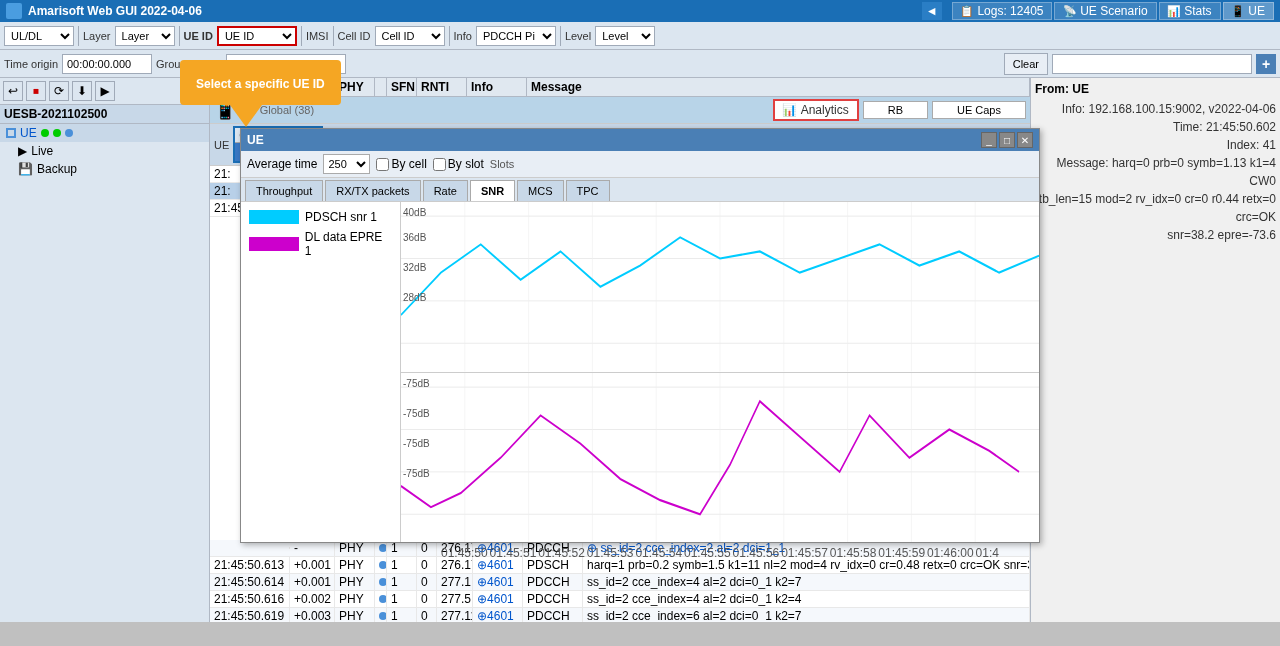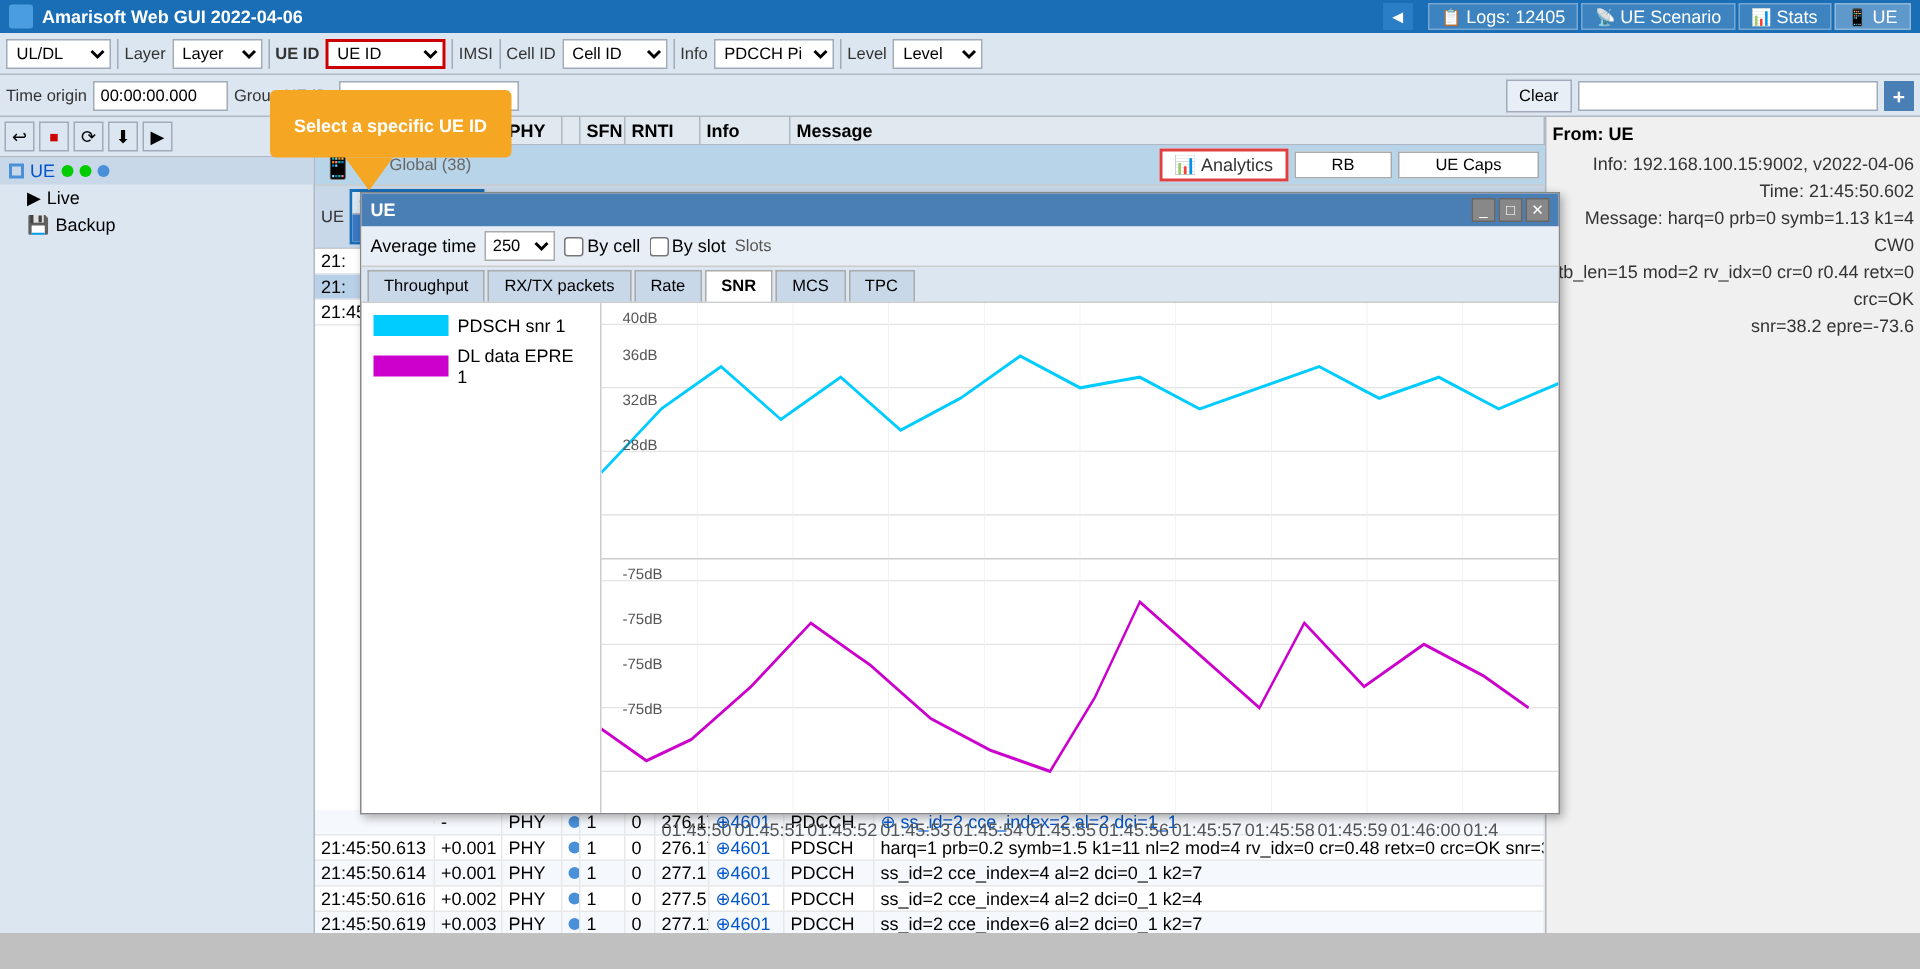--- a/index.html
+++ b/index.html
@@ -288,21 +288,21 @@
     }
 
     .avg-select {
       border: 1px solid #aaa;
       background: white;
       font-size: 11px;
       height: 20px;
     }
     .checkbox-label { font-size: 11px; display: flex; align-items: center; gap: 2px; }
 
-    .y-label { position: absolute; left: 14px; font-size: 10px; color: #555; }
+    .y-label { position: absolute; left: 2px; font-size: 10px; color: #555; }
     .x-labels { display: flex; justify-content: space-around; font-size: 9px; color: #555; padding: 1px 0; }
   </style>
 </head>
 <body>
 
 <div class="title-bar">
   <div class="title-bar-left">
     <div class="title-bar-icon"></div>
     <span>Amarisoft Web GUI 2022-04-06</span>
   </div>
@@ -361,20 +361,23 @@
 
     <div style="display:flex;align-items:center;gap:3px;padding:3px;border-bottom:1px solid #b0b8c4;background:#dce6f0;">
       <button style="background:#dce6f0;border:1px solid #a0aab8;width:20px;height:20px;cursor:pointer;">↩</button>
       <button style="background:#dce6f0;border:1px solid #a0aab8;width:20px;height:20px;cursor:pointer;color:#cc0000;">⏹</button>
       <button style="background:#dce6f0;border:1px solid #a0aab8;width:20px;height:20px;cursor:pointer;">⟳</button>
       <button style="background:#dce6f0;border:1px solid #a0aab8;width:20px;height:20px;cursor:pointer;">⬇</button>
       <button style="background:#dce6f0;border:1px solid #a0aab8;width:20px;height:20px;cursor:pointer;">▶</button>
       <div style="flex:1;"></div>
       <button style="background:#dce6f0;border:1px solid #a0aab8;width:20px;height:20px;cursor:pointer;">✕</button>
     </div>
+    <div class="sidebar-header">
+      <span>UESB-2021102500</span>
+    </div>
     <div class="sidebar-item" style="background:#c8d8e8;">
       <span style="width:10px;height:10px;border:2px solid #4a90d9;display:inline-block;"></span>
       <span style="color:#0055cc;">UE</span>
       <span style="width:8px;height:8px;background:#00cc00;border-radius:50%;display:inline-block;"></span>
       <span style="width:8px;height:8px;background:#00cc00;border-radius:50%;display:inline-block;"></span>
       <span style="width:8px;height:8px;background:#4a90d9;border-radius:50%;display:inline-block;"></span>
     </div>
     <div class="sidebar-item" style="padding-left:18px;">
       <span>▶</span>
       <span>Live</span>
@@ -517,20 +520,21 @@
       </div>
 
     </div>
   </div>
 
   <div class="right-panel">
     <div style="font-weight:bold;margin-bottom:4px;">From: UE</div>
     <div style="font-size:10px;color:#333;line-height:1.5;text-align:right;">
       <div>Info: 192.168.100.15:9002, v2022-04-06</div>
       <div>Time: 21:45:50.602</div>
+      <div>Index: 41</div>
       <div>Message: harq=0 prb=0 symb=1.13 k1=4 CW0</div>
       <div>tb_len=15 mod=2 rv_idx=0 cr=0 r0.44 retx=0 crc=OK</div>
       <div>snr=38.2 epre=-73.6</div>
     </div>
   </div>
 </div>
 
 <div class="tooltip-overlay">
   <div class="tooltip-box">
     <span>Select a specific UE ID</span>

